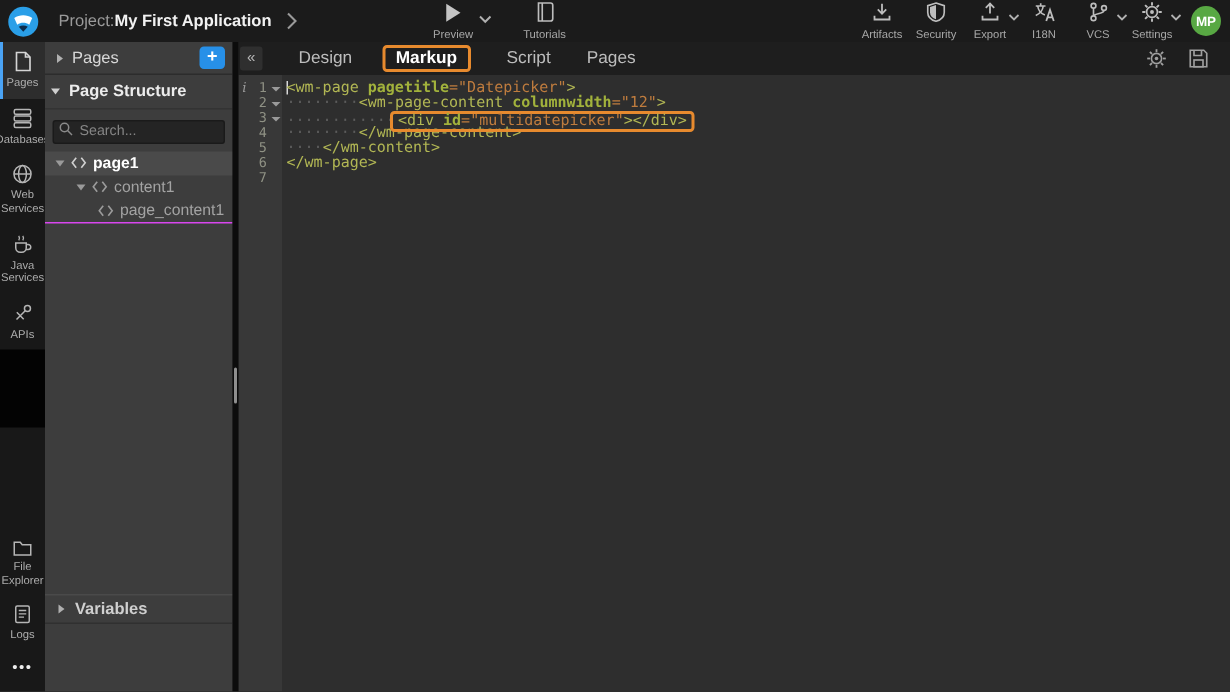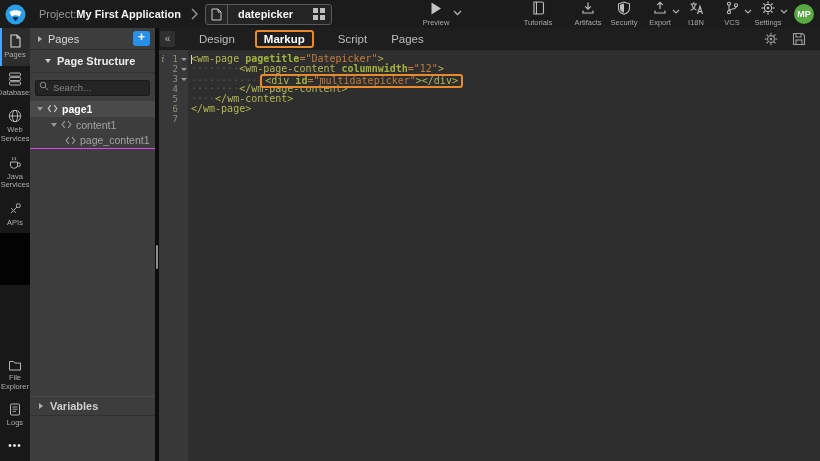--- a/index.html
+++ b/index.html
@@ -19,21 +19,21 @@
     border-right:1px solid #5a5a5a; }
   .page-tab .tab-label { display:flex; align-items:center; padding:0 14px 0 10px;
     font-size:11px; font-weight:bold; color:#f5f5f5; min-width:58px; }
   .page-tab .grid-cell { width:24px; display:flex; align-items:center; justify-content:center; }
 
   .tool-group { display:flex; flex-direction:column; align-items:center; gap:3px;
     width:36px; flex:none; position:relative; cursor:pointer; }
   .tool-group .tool-label { font-size:7.5px; color:#a8a8a8; white-space:nowrap; }
   .tool-chev { position:absolute; top:8px; right:-2px; }
   .preview-group { margin-left:86px; }
-  .tutorials-group { margin-left:66px; }
+  .tutorials-group { margin-left:25px; }
   .right-tools { margin-left:auto; display:flex; align-items:center; margin-right:6px; }
   .avatar { width:20px; height:20px; border-radius:50%; background:#58a843; color:#fff;
     font-size:9px; font-weight:bold; display:flex; align-items:center; justify-content:center;
     margin-left:8px; flex:none; }
 
   
   .main { display:flex; height:433px; }
 
   
   .iconbar { width:30px; background:#181818; display:flex; flex-direction:column; flex:none; }
@@ -46,21 +46,21 @@
   .rail-dots { text-align:center; color:#ededed; font-size:10px; letter-spacing:1px;
     padding:6px 0 10px; cursor:pointer; }
 
   
   .panel { width:125px; background:#3d3d3d; display:flex; flex-direction:column; flex:none; }
   .pages-header { height:22px; display:flex; align-items:center; padding:0 5px 0 8px;
     border-bottom:1px solid #2c2c2c; }
   .pages-header .hdr-label { font-size:11px; color:#d8d8d8; margin-left:6px; }
   .add-btn { margin-left:auto; width:17px; height:15px; background:#2790e8; border-radius:3px;
     color:#fff; font-size:12px; font-weight:bold; line-height:13px; text-align:center; cursor:pointer; }
-  .structure-header { height:23px; display:flex; align-items:center; padding:0 15px;
+  .structure-header { height:23px; display:flex; align-items:center; padding:0 4px;
     border-bottom:1px solid #333333; }
   .structure-header .hdr-label { font-size:11px; font-weight:bold; color:#ececec; margin-left:6px; }
   .search-wrap { padding:4px 5px 5px; position:relative; }
   .search-input { width:100%; height:16px; background:#242424; border:1px solid #1a1a1a;
     border-radius:2px; color:#cccccc; font-size:9.5px; padding:0 4px 0 17px; outline:none; }
   .search-input::placeholder { color:#858585; }
   .search-icon-wrap { position:absolute; left:9px; top:8px; }
 
   .tree-row { height:16px; display:flex; align-items:center; gap:4px; font-size:10.5px;
     color:#a3a3a3; cursor:pointer; }
@@ -129,37 +129,20 @@
       <path d="M4.5 8 C8 5.5 13 5.5 16.5 8 L14.5 12.5 C12 10.8 9 10.8 6.5 12.5 Z" fill="#ffffff"></path>
       <path d="M7.5 13.8 C9.3 12.8 11.7 12.8 13.5 13.8 L10.5 17.2 Z" fill="#0d2d4d"></path>
     </svg>
   </div>
   <div class="project"><span>Project:</span><b>My First Application</b></div>
   <span class="crumb-chev">
     <svg width="7" height="12" viewBox="0 0 7 12">
         <path d="M1 1 L6 6 L1 11" stroke="#9a9a9a" stroke-width="1.4" fill="none"></path>
       </svg>
   </span>
-  <div class="page-tab">
-    <span class="file-cell">
-      <svg width="11" height="13" viewBox="0 0 11 13">
-          <path d="M1 1 h6 l3 3 v8 h-9 z" stroke="#c9c9c9" stroke-width="1" fill="none"></path>
-          <path d="M7 1 v3 h3" stroke="#c9c9c9" stroke-width="1" fill="none"></path>
-        </svg>
-    </span>
-    <span class="tab-label">datepicker</span>
-    <span class="grid-cell">
-      <svg width="12" height="12" viewBox="0 0 12 12">
-          <rect x="0" y="0" width="5" height="5" fill="#c0c0c0"></rect>
-          <rect x="7" y="0" width="5" height="5" fill="#c0c0c0"></rect>
-          <rect x="0" y="7" width="5" height="5" fill="#c0c0c0"></rect>
-          <rect x="7" y="7" width="5" height="5" fill="#c0c0c0"></rect>
-        </svg>
-    </span>
-  </div>
 
   <div class="tool-group preview-group">
     <svg width="12" height="13" viewBox="0 0 12 13">
         <polygon points="1.5,0.5 11,6.5 1.5,12.5" fill="#c4c4c4"></polygon>
       </svg>
     <span class="tool-label">Preview</span>
     <span class="tool-chev" style="right:-8px;">
       <svg width="9" height="6" viewBox="0 0 9 6">
           <path d="M1 1 L4.5 4.5 L8 1" stroke="#b0b0b0" stroke-width="1.3" fill="none"></path>
         </svg>

